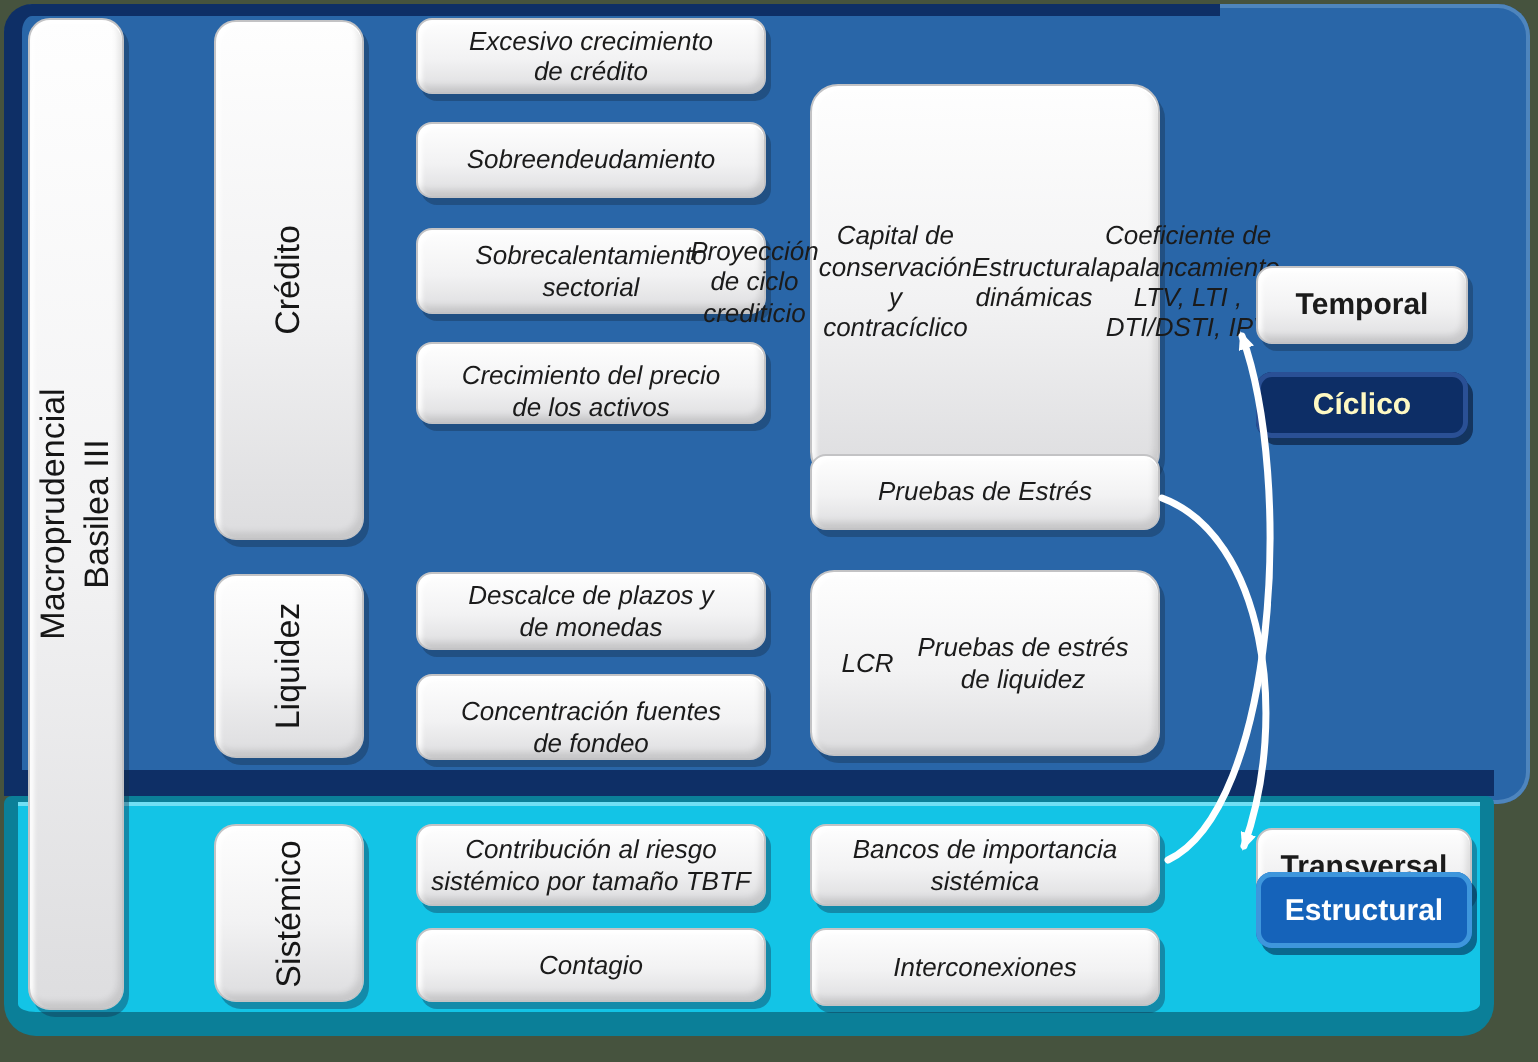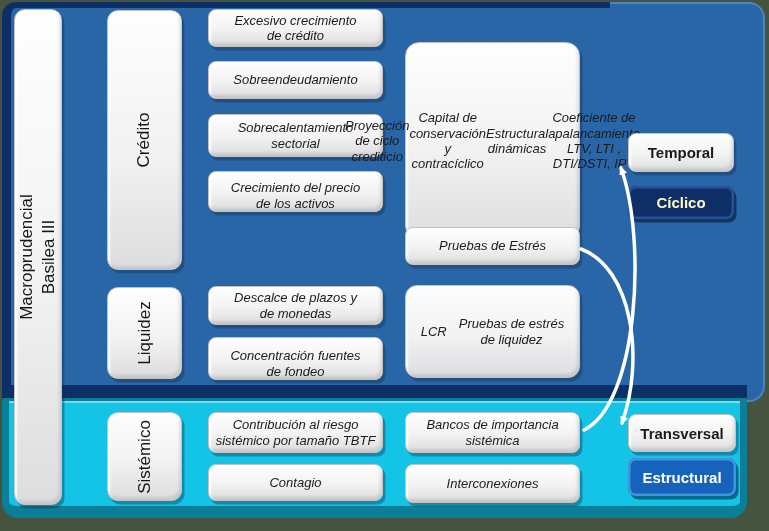--- a/index.html
+++ b/index.html
@@ -67,21 +67,21 @@
   .b-main .txt { margin:7px 0; }
   .b-stress { top:227px; height:38px; }
   .b-lcr    { top:285px; height:93px;  border-radius:12px; flex-direction:row; gap:12px; }
   .b-bancos { top:412px; height:41px; }
   .b-inter  { top:464px; height:39px; }
 
   .rlabel { left:628px; width:106px; font-weight:bold; font-size:15px; }
   .b-temporal    { top:133px; height:39px; }
   .b-ciclico     { top:186px; height:33px; }
   .b-transversal { top:414px; height:38px; width:108px; }
-  .b-estructural { top:458px; height:38px; width:108px; }
+  .b-estructural { top:436px; height:38px; width:108px; }
 
   .navy-box {
     background:#0D2E66; border:none; color:#fef9c3;
     box-shadow: inset 0 0 0 2.5px #2A5095, 2.5px 3.5px 0 rgba(4,12,35,0.55);
   }
   .blue-box {
     background:#1563BA; border:none; color:#FFFFFF;
     box-shadow: inset 0 0 0 2.5px #3E96DC, 2.5px 3.5px 0 rgba(4,30,70,0.55);
   }
   .arrows { position:absolute; left:0; top:0; pointer-events:none; }

